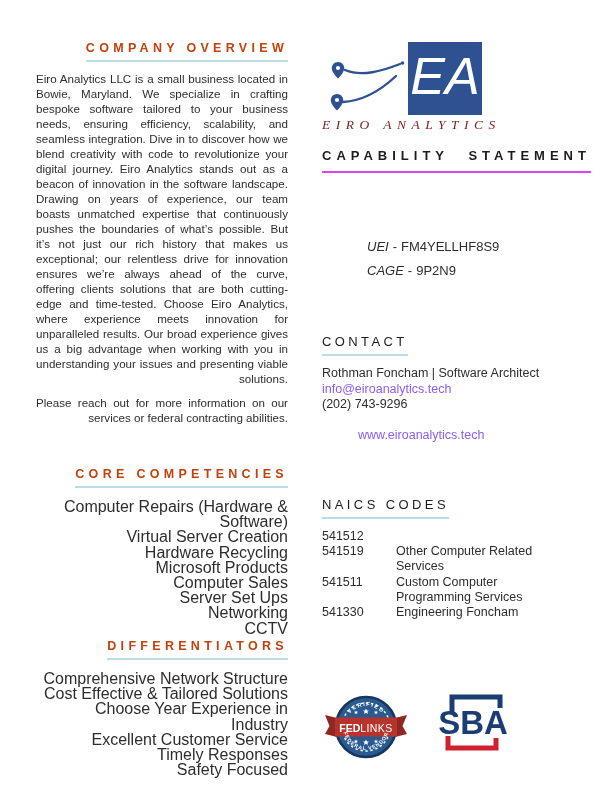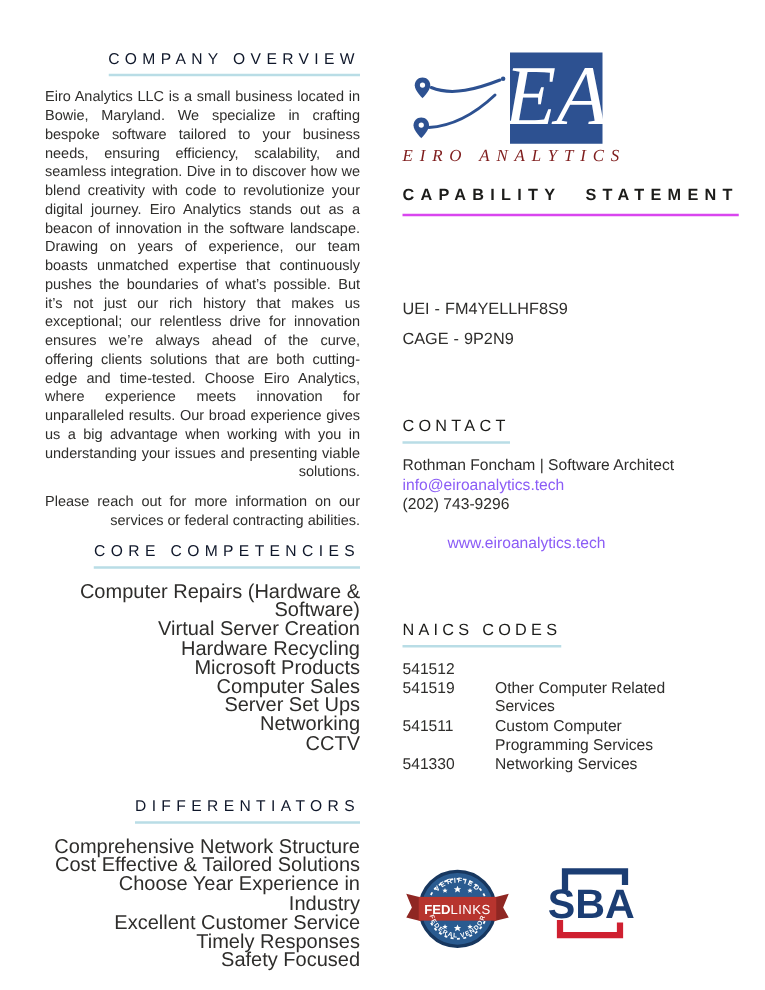--- a/index.html
+++ b/index.html
@@ -1,41 +1,41 @@
 <!DOCTYPE html>
 <html><head>
 <meta charset="utf-8">
 <style>
   html,body{margin:0;padding:0;background:#ffffff;}
   .page{position:relative;width:612px;height:792px;background:#ffffff;overflow:hidden;
         font-family:"Liberation Sans",sans-serif;color:#2e2d2b;}
 
   
   .lsec{position:absolute;left:36px;width:252px;text-align:right;}
-  .lhead{display:inline-block;margin:0;font-size:12.5px;font-weight:400;letter-spacing:4.3px;
-         color:#0f172a;line-height:14px;padding-bottom:5px;border-bottom:2px solid #b9dde6;text-align:right;}
+  .lhead{display:inline-block;margin:0;font-size:12.5px;font-weight:700;letter-spacing:4.3px;
+         color:#c2410c;line-height:14px;padding-bottom:5px;border-bottom:2px solid #b9dde6;text-align:right;}
   .paras{margin-top:9px;text-align:justify;text-align-last:right;font-size:11.6px;line-height:15px;}
   .paras p{margin:0 0 9px 0;}
   .llist{margin-top:11px;font-size:16px;line-height:15.2px;}
 
   
   .rabs{position:absolute;}
   .easq{left:408px;top:42px;width:74px;height:73px;background:#2d5191;
         display:flex;align-items:center;justify-content:center;}
-  .easq .mono{font-family:Liberation Serif, serif;font-style:italic;color:#ffffff;
-        font-size:68px;line-height:1;padding-bottom:6px;}
+  .easq .mono{font-family:Liberation Sans, sans-serif;font-style:italic;color:#ffffff;
+        font-size:52px;line-height:1;padding-bottom:6px;}
   .brand{left:322px;top:117px;font-family:"Liberation Serif",serif;font-style:italic;font-weight:400;
         font-size:13.5px;letter-spacing:5.5px;color:#7f1d1d;}
   .caphead{left:322px;top:149px;margin:0;display:inline-block;font-size:13px;font-weight:700;
         letter-spacing:5px;word-spacing:11px;color:#1c1c1a;line-height:14px;
         padding-bottom:8px;border-bottom:2px solid #d946ef;}
   .rhead{display:inline-block;margin:0;font-size:13px;font-weight:400;letter-spacing:3.4px;
         color:#1c1c1a;line-height:14px;padding-bottom:5px;border-bottom:2px solid #b9dde6;}
   .ids{left:322px;top:235px;font-size:13px;line-height:23.5px;}
-  .idlabel{}
+  .idlabel{font-style:italic;margin-left:45px;}
   .idsep{margin:0 4px;}
   .contact{left:322px;top:332px;}
   .clines{margin-top:10px;font-size:12.5px;line-height:15.5px;}
   .website{margin-top:15px;margin-left:36px;}
   .clink{color:#8b5cf6;text-decoration:none;}
   .naics{left:322px;top:495px;width:258px;}
   .ntable{margin-top:10px;font-size:12.5px;line-height:15.2px;}
   .nrow{display:flex;}
   .ncode{flex:0 0 74px;}
   .ndesc{width:178px;}
@@ -48,21 +48,21 @@
 <div class="page">
 
   <div class="lsec" style="top:38px;">
     <h2 class="lhead">COMPANY OVERVIEW</h2>
     <div class="paras">
       <p>Eiro Analytics LLC is a small business located in Bowie, Maryland. We specialize in crafting bespoke software tailored to your business needs, ensuring efficiency, scalability, and seamless integration. Dive in to discover how we blend creativity with code to revolutionize your digital journey. Eiro Analytics stands out as a beacon of innovation in the software landscape. Drawing on years of experience, our team boasts unmatched expertise that continuously pushes the boundaries of what’s possible. But it’s not just our rich history that makes us exceptional; our relentless drive for innovation ensures we’re always ahead of the curve, offering clients solutions that are both cutting-edge and time-tested. Choose Eiro Analytics, where experience meets innovation for unparalleled results. Our broad experience gives us a big advantage when working with you in understanding your issues and presenting viable solutions.</p>
       <p>Please reach out for more information on our services or federal contracting abilities.</p>
     </div>
   </div>
 
-  <div class="lsec" style="top:432px;">
+  <div class="lsec" style="top:464px;">
     <h2 class="lhead">CORE COMPETENCIES</h2>
     <div class="llist">
       <div>Computer Repairs (Hardware &amp; Software)</div>
       <div>Virtual Server Creation</div>
       <div>Hardware Recycling</div>
       <div>Microsoft Products</div>
       <div>Computer Sales</div>
       <div>Server Set Ups</div>
       <div>Networking</div>
       <div>CCTV</div>
@@ -133,21 +133,21 @@
       <div class="nrow">
         <span class="ncode">541519</span>
         <span class="ndesc">Other Computer Related Services</span>
       </div>
       <div class="nrow">
         <span class="ncode">541511</span>
         <span class="ndesc">Custom Computer Programming Services</span>
       </div>
       <div class="nrow">
         <span class="ncode">541330</span>
-        <span class="ndesc">Networking Services</span>
+        <span class="ndesc">Engineering Foncham</span>
       </div>
     </div>
   </div>
 
   <svg class="rabs fed-wrap" width="88" height="78" viewBox="0 0 88 78">
     <defs>
       <path id="arcTop" d="M 23,36 A 21,21 0 0 1 65,36" fill="none"></path>
       <path id="arcBottom" d="M 21,36 A 23,23 0 0 0 67,36" fill="none"></path>
       <path id="star" d="M 0,-1 L 0.294,-0.309 1,-0.309 0.476,0.118 0.647,0.809 0,0.4 -0.647,0.809 -0.476,0.118 -1,-0.309 -0.294,-0.309 Z"></path>
     </defs>

